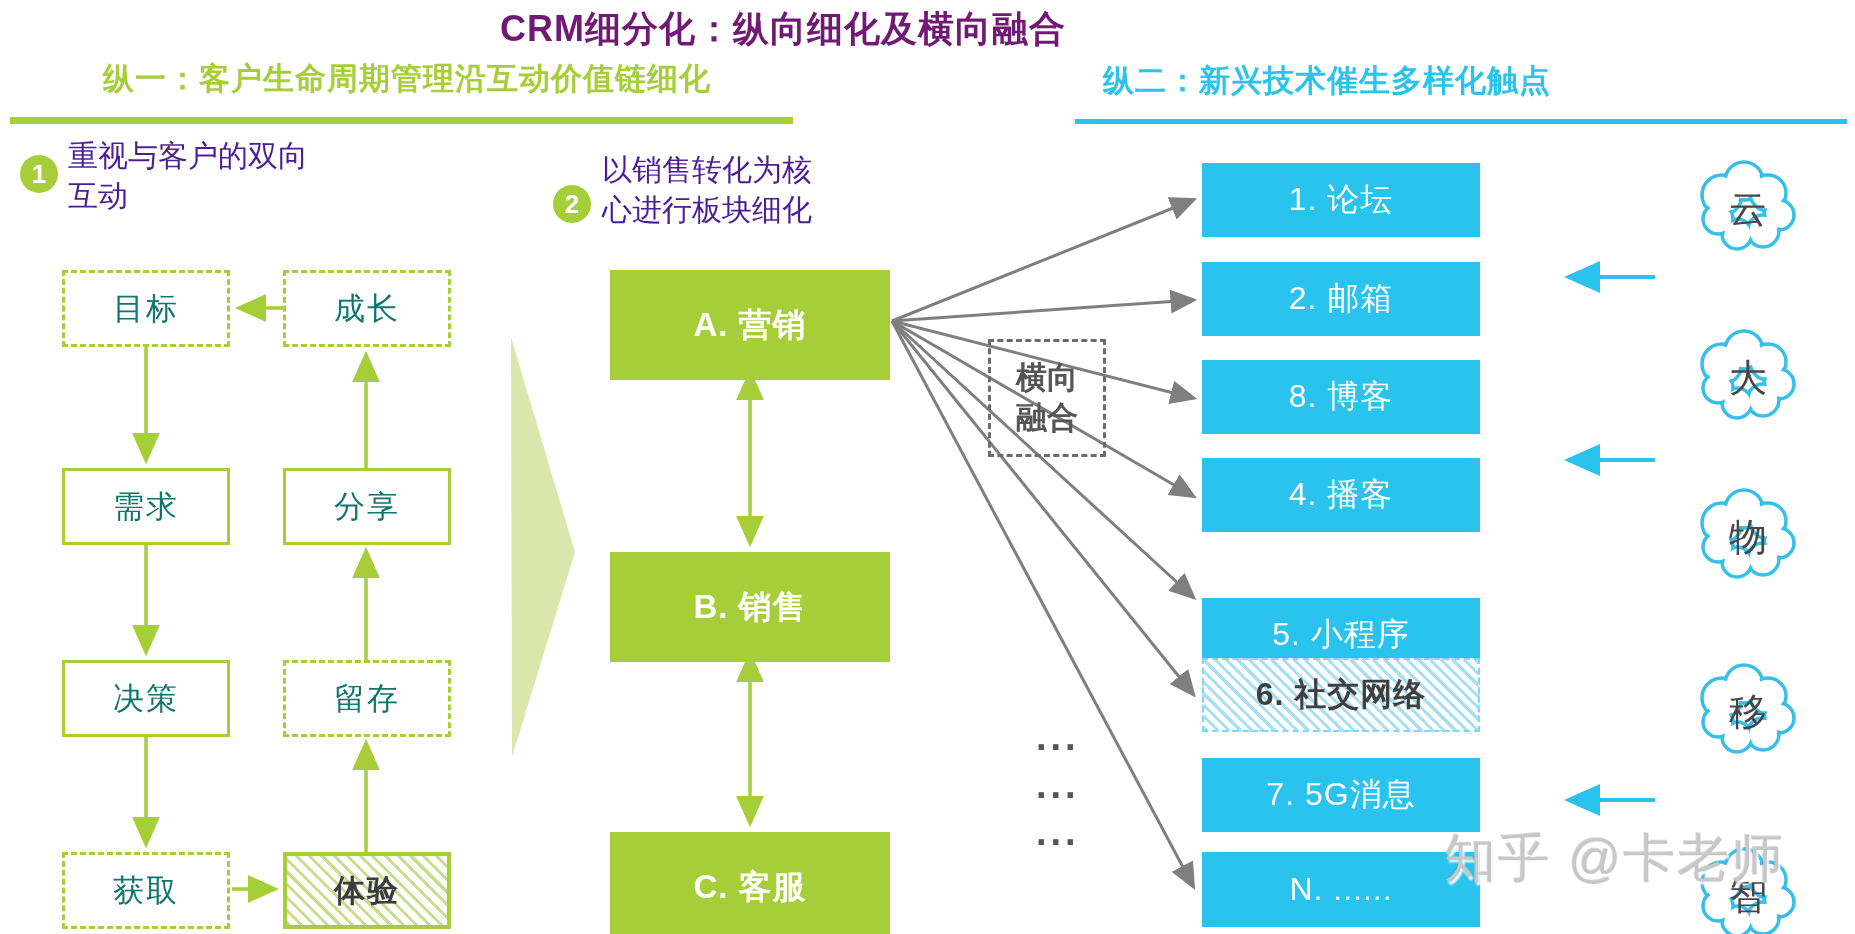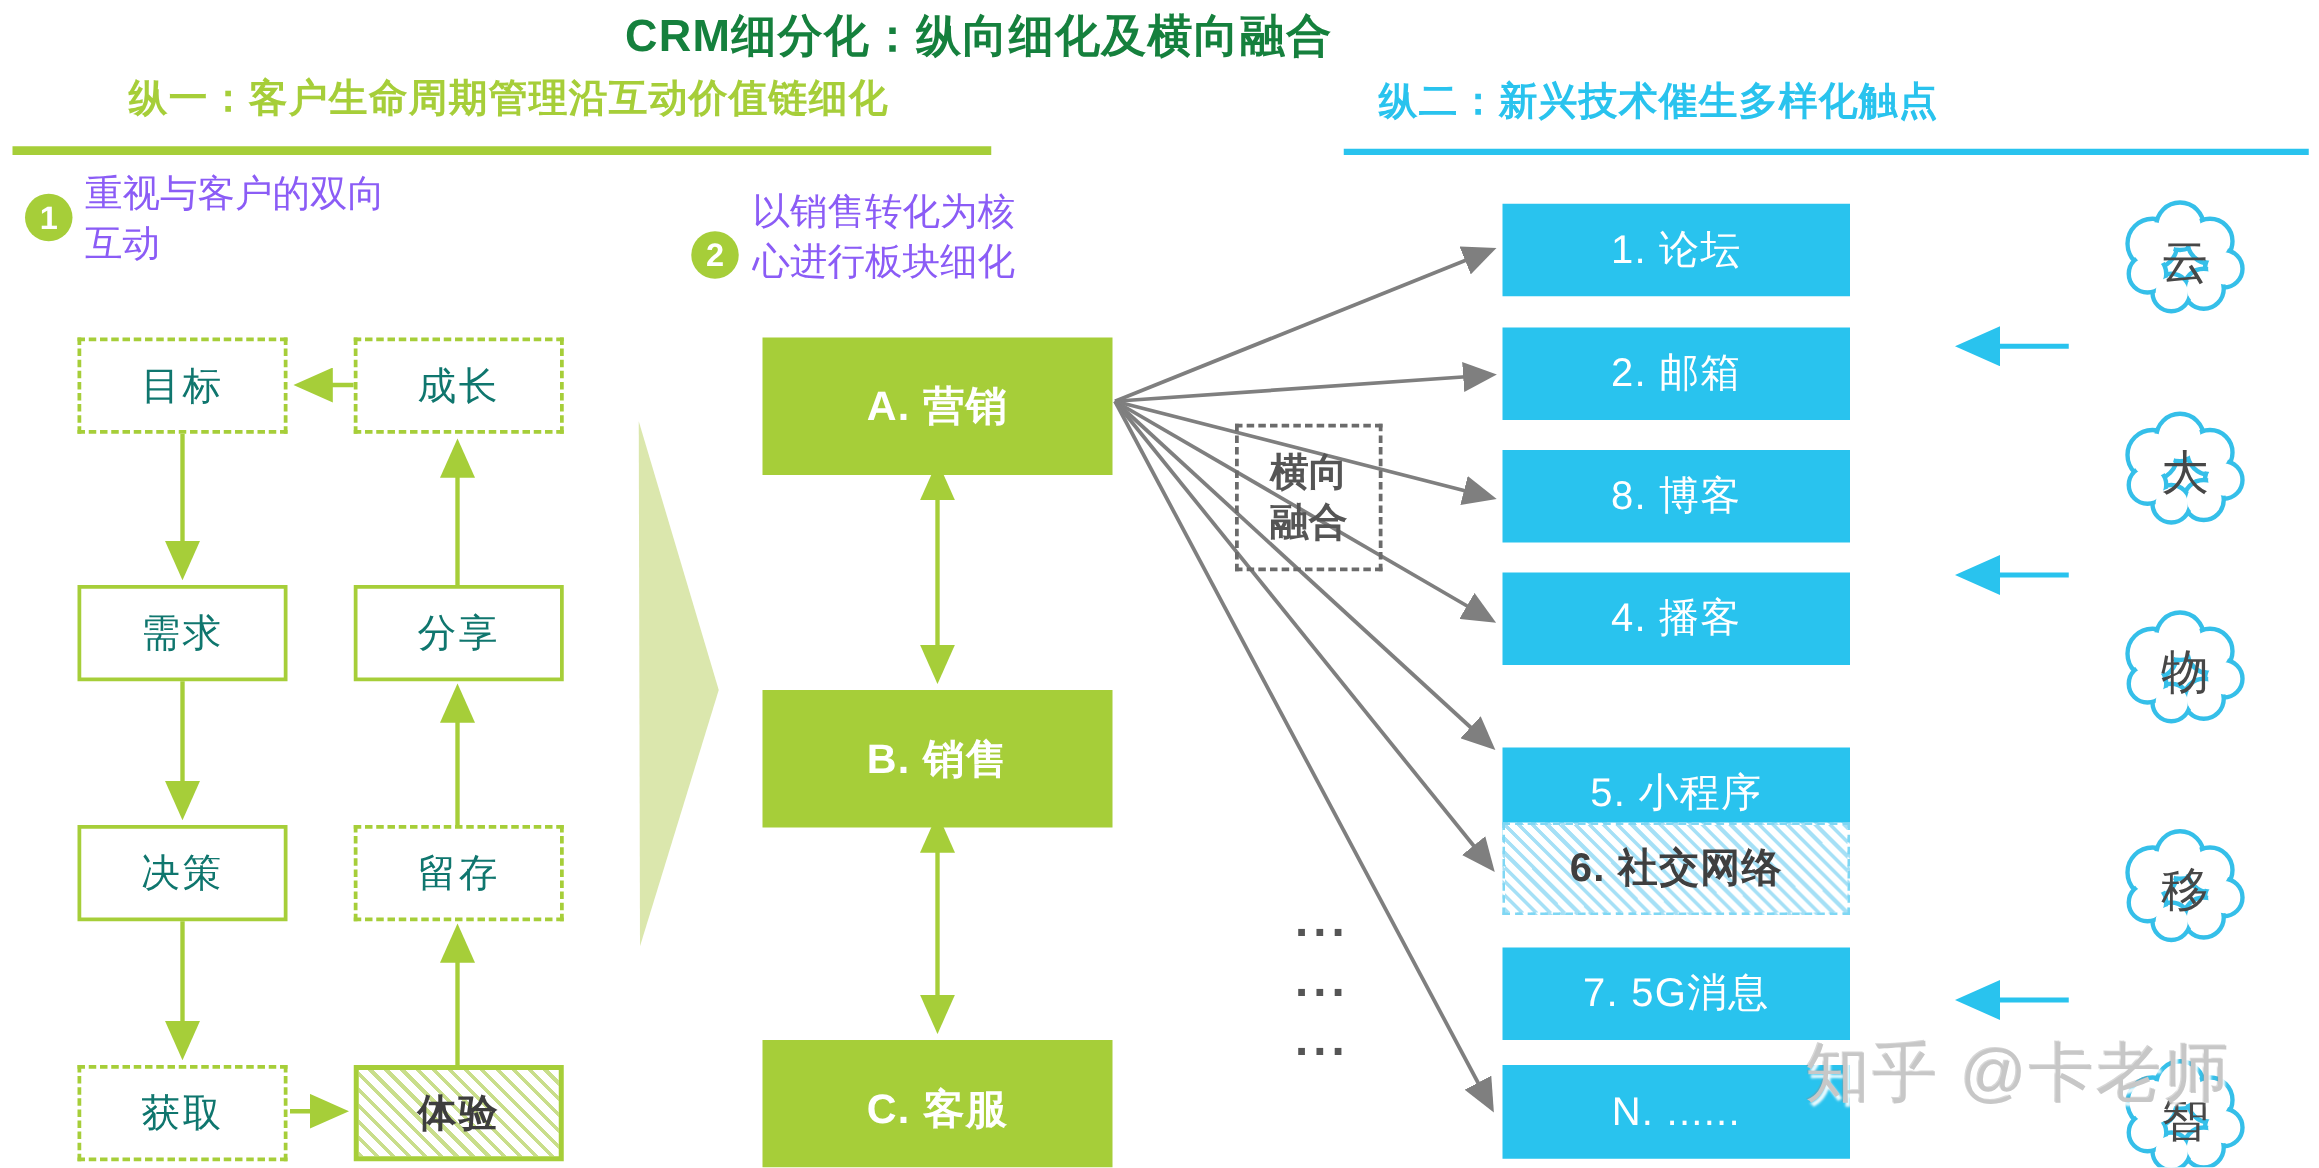--- a/index.html
+++ b/index.html
@@ -1,25 +1,25 @@
 <!DOCTYPE html>
 <html><head>
 <meta charset="utf-8">
 <style>
   html,body{margin:0;padding:0;background:#fff;}
   .stage{position:relative;width:1855px;height:934px;overflow:hidden;background:#ffffff;
          font-family:"Liberation Sans","DejaVu Sans",sans-serif;}
-  .title{position:absolute;left:500px;top:5px;font-size:36px;font-weight:bold;color:#15803d;letter-spacing:1px;}
+  .title{position:absolute;left:500px;top:5px;font-size:36px;font-weight:bold;color:#701a75;letter-spacing:1px;}
   .h-left{position:absolute;left:103px;top:58px;font-size:31px;font-weight:bold;color:#a6ce39;letter-spacing:1px;}
   .h-right{position:absolute;left:1103px;top:60px;font-size:31px;font-weight:bold;color:#29c3ee;letter-spacing:1px;}
   .ul-left{position:absolute;left:10px;top:117px;width:783px;height:7px;background:#a6ce39;}
   .ul-right{position:absolute;left:1075px;top:119px;width:772px;height:5px;background:#29c3ee;}
   .stepc{position:absolute;width:38px;height:38px;border-radius:50%;background:#a6ce39;color:#fff;
          font-weight:bold;font-size:26px;display:flex;align-items:center;justify-content:center;}
-  .steptxt{position:absolute;font-size:30px;color:#8b5cf6;line-height:40px;white-space:nowrap;}
+  .steptxt{position:absolute;font-size:30px;color:#4c1d95;line-height:40px;white-space:nowrap;}
   .fbox{position:absolute;width:168px;height:77px;box-sizing:border-box;display:flex;align-items:center;
         justify-content:center;font-size:31px;color:#0f766e;letter-spacing:2px;background:#fff;}
   .bsolid{border:3px solid #a6ce39;}
   .bdash{border:3px dashed #a6ce39;}
   .bhatch{border:4px solid #a6ce39;font-weight:bold;color:#3d3d3d;
         background:repeating-linear-gradient(45deg,#c9de8b 0 3px,#ffffff 3px 9px);}
   .gblock{position:absolute;left:610px;width:280px;height:110px;background:#a6ce39;color:#ffffff;
         font-weight:bold;font-size:33px;display:flex;align-items:center;justify-content:center;letter-spacing:1px;}
   .tbox{position:absolute;left:1202px;width:278px;height:74px;background:#29c3ee;color:#ffffff;
         font-size:32px;display:flex;align-items:center;justify-content:center;letter-spacing:1px;}

